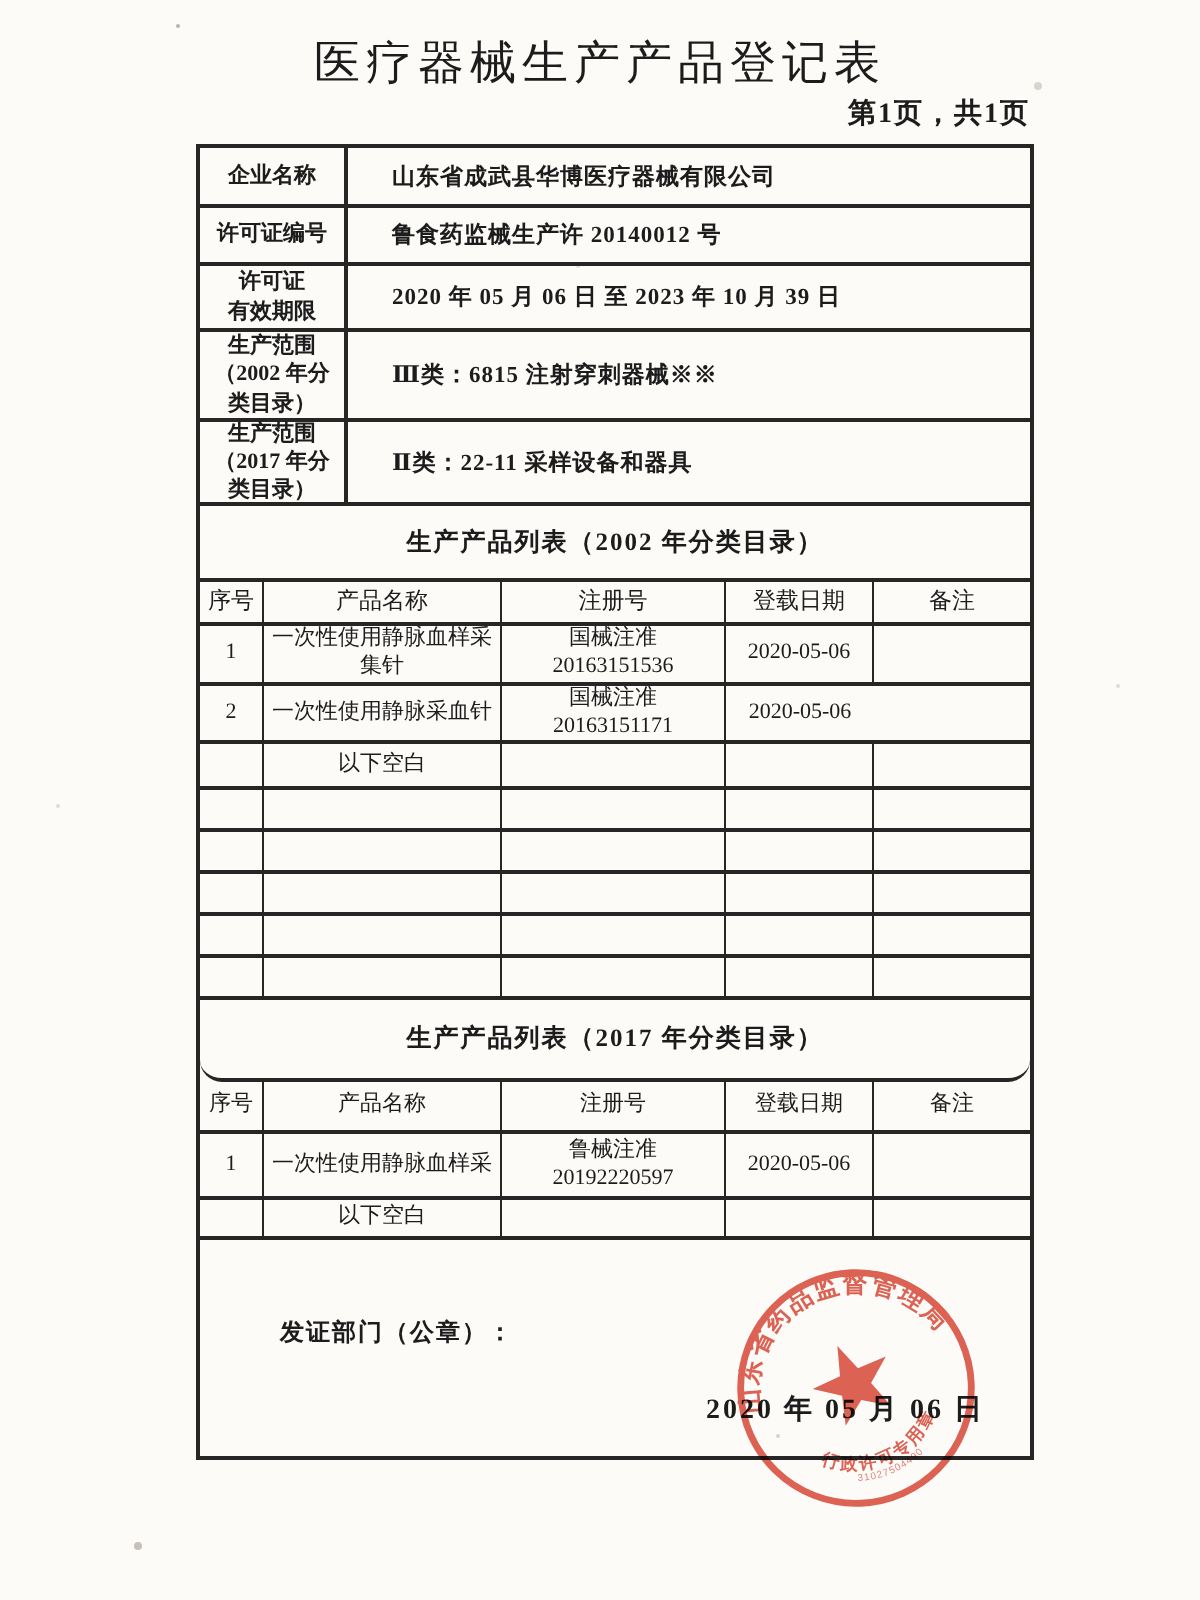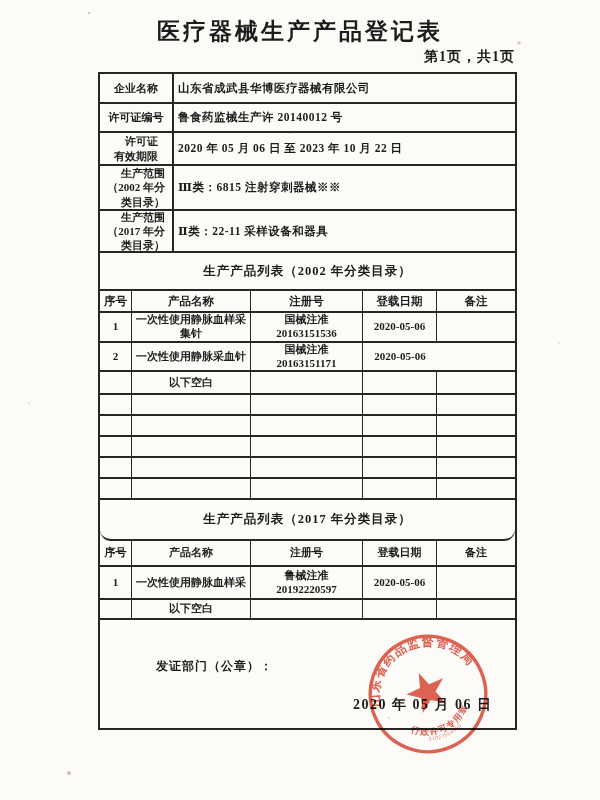--- a/index.html
+++ b/index.html
@@ -11,67 +11,67 @@
   }
   .speckles {
     position:absolute; left:88px; top:12px; width:2px; height:2px;
     background:#b9b5ae; border-radius:50%;
     box-shadow: 430px 30px 0 1px #d8d5cf, -20px 760px 0 1px #c5c1ba,
                 470px 330px 0 0 #dedbd5, -60px 390px 0 0 #dedbd5,
                 300px 705px 0 0 #d8d5cf, 200px 120px 0 0 #e2dfd9;
   }
   .title {
     position:absolute; top:16px; left:0; width:100%;
-    text-align:center; font-size:23px; font-weight:bold; letter-spacing:3px;
+    text-align:center; font-size:23px; font-weight:normal; letter-spacing:3px;
   }
   .pageinfo {
     position:absolute; top:48px; right:85px;
     font-size:14px; font-weight:bold; letter-spacing:1px;
   }
   .form {
     position:absolute; left:98px; top:72px; width:419px;
     border:2px solid #262626; background:transparent;
   }
   
   .irow { display:flex; border-bottom:2px solid #262626; }
   .ilabel {
     width:74px; flex:0 0 74px; border-right:2px solid #262626;
-    display:flex; align-items:center; justify-content:center; text-align:right;
+    display:flex; align-items:center; justify-content:center; text-align:center;
     font-weight:bold; font-size:11px; line-height:1.28; white-space:pre-line; padding:1px;
   }
   .ival {
-    flex:1; display:flex; align-items:center; padding-left:4px;
+    flex:1; display:flex; align-items:center; padding-left:22px;
     font-weight:bold; font-size:11.5px; letter-spacing:.5px;
   }
   .r1{height:30px} .r2{height:29px} .r3{height:33px} .r4{height:45px} .r5{height:42px}
   
   .section {
     height:38px; border-bottom:2px solid #262626;
     display:flex; align-items:center; justify-content:center;
     font-weight:bold; font-size:12.5px; letter-spacing:1px;
   }
   .section.s2 { height:41px;border-radius:11px; }
   
   .prow { display:grid; grid-template-columns:32px 119px 112px 74px 1fr; border-bottom:2px solid #262626; }
   .pc {
     border-right:1.5px solid #262626;
     display:flex; align-items:center; justify-content:center; text-align:center;
-    font-weight:bold; font-size:11px; line-height:1.25; white-space:pre-line;
+    font-weight:normal; font-size:11px; line-height:1.25; white-space:pre-line;
     padding:1px 2px; overflow:hidden;
   }
   .pc:last-child { border-right:none; }
   .phead { height:22px; }
   .phead .pc { font-size:11.5px; }
   .phead2 { height:26px; }
   .pd1 { height:30px; } .pd2 { height:29px; } .pd3 { height:33px; }
   .pblank { height:23px; } .pblank2 { height:20px; }
   .pempty { height:21px; }
   
   .footer { position:relative; height:108px; }
-  .issuer { position:absolute; left:56px; top:38px; font-weight:bold; font-size:12px; letter-spacing:1px; }
+  .issuer { position:absolute; left:40px; top:38px; font-weight:bold; font-size:12px; letter-spacing:1px; }
   .idate { position:absolute; left:253px; top:76px; font-weight:bold; font-size:14px; letter-spacing:1.5px; white-space:nowrap; }
   
   .seal {
     position:absolute; left:366px; top:632px; width:124px; height:124px;
     transform:rotate(-24deg); opacity:.82; mix-blend-mode:multiply;
     pointer-events:none;
   }
   .seal svg { width:100%; height:100%; }
 </style>
 </head>
@@ -89,21 +89,21 @@
       <div class="ilabel">企业名称</div>
       <div class="ival">山东省成武县华博医疗器械有限公司</div>
     </div>
     <div class="irow r2">
       <div class="ilabel">许可证编号</div>
       <div class="ival">鲁食药监械生产许 20140012 号</div>
     </div>
     <div class="irow r3">
       <div class="ilabel">许可证
 有效期限</div>
-      <div class="ival">2020 年 05 月 06 日  至 2023 年 10 月 22 日</div>
+      <div class="ival">2020 年 05 月 06 日  至 2023 年 10 月 39 日</div>
     </div>
     <div class="irow r4">
       <div class="ilabel">生产范围
 （2002 年分
 类目录）</div>
       <div class="ival">Ⅲ类：6815 注射穿刺器械※※</div>
     </div>
     <div class="irow r5">
       <div class="ilabel">生产范围
 （2017 年分

